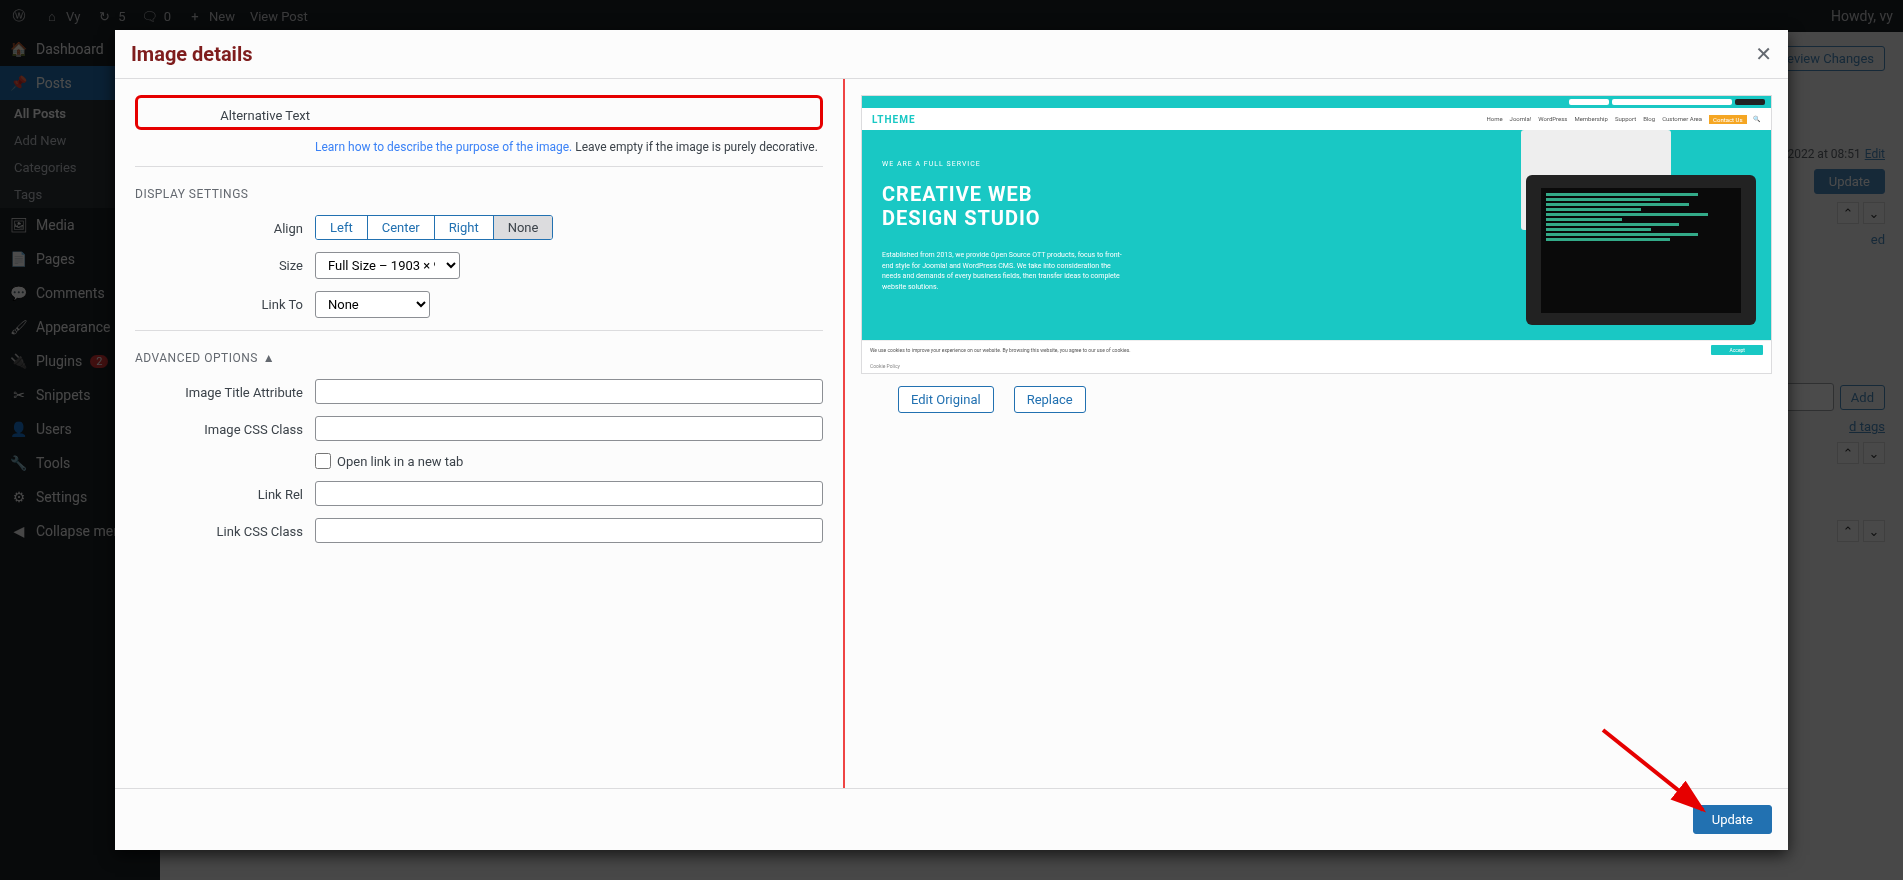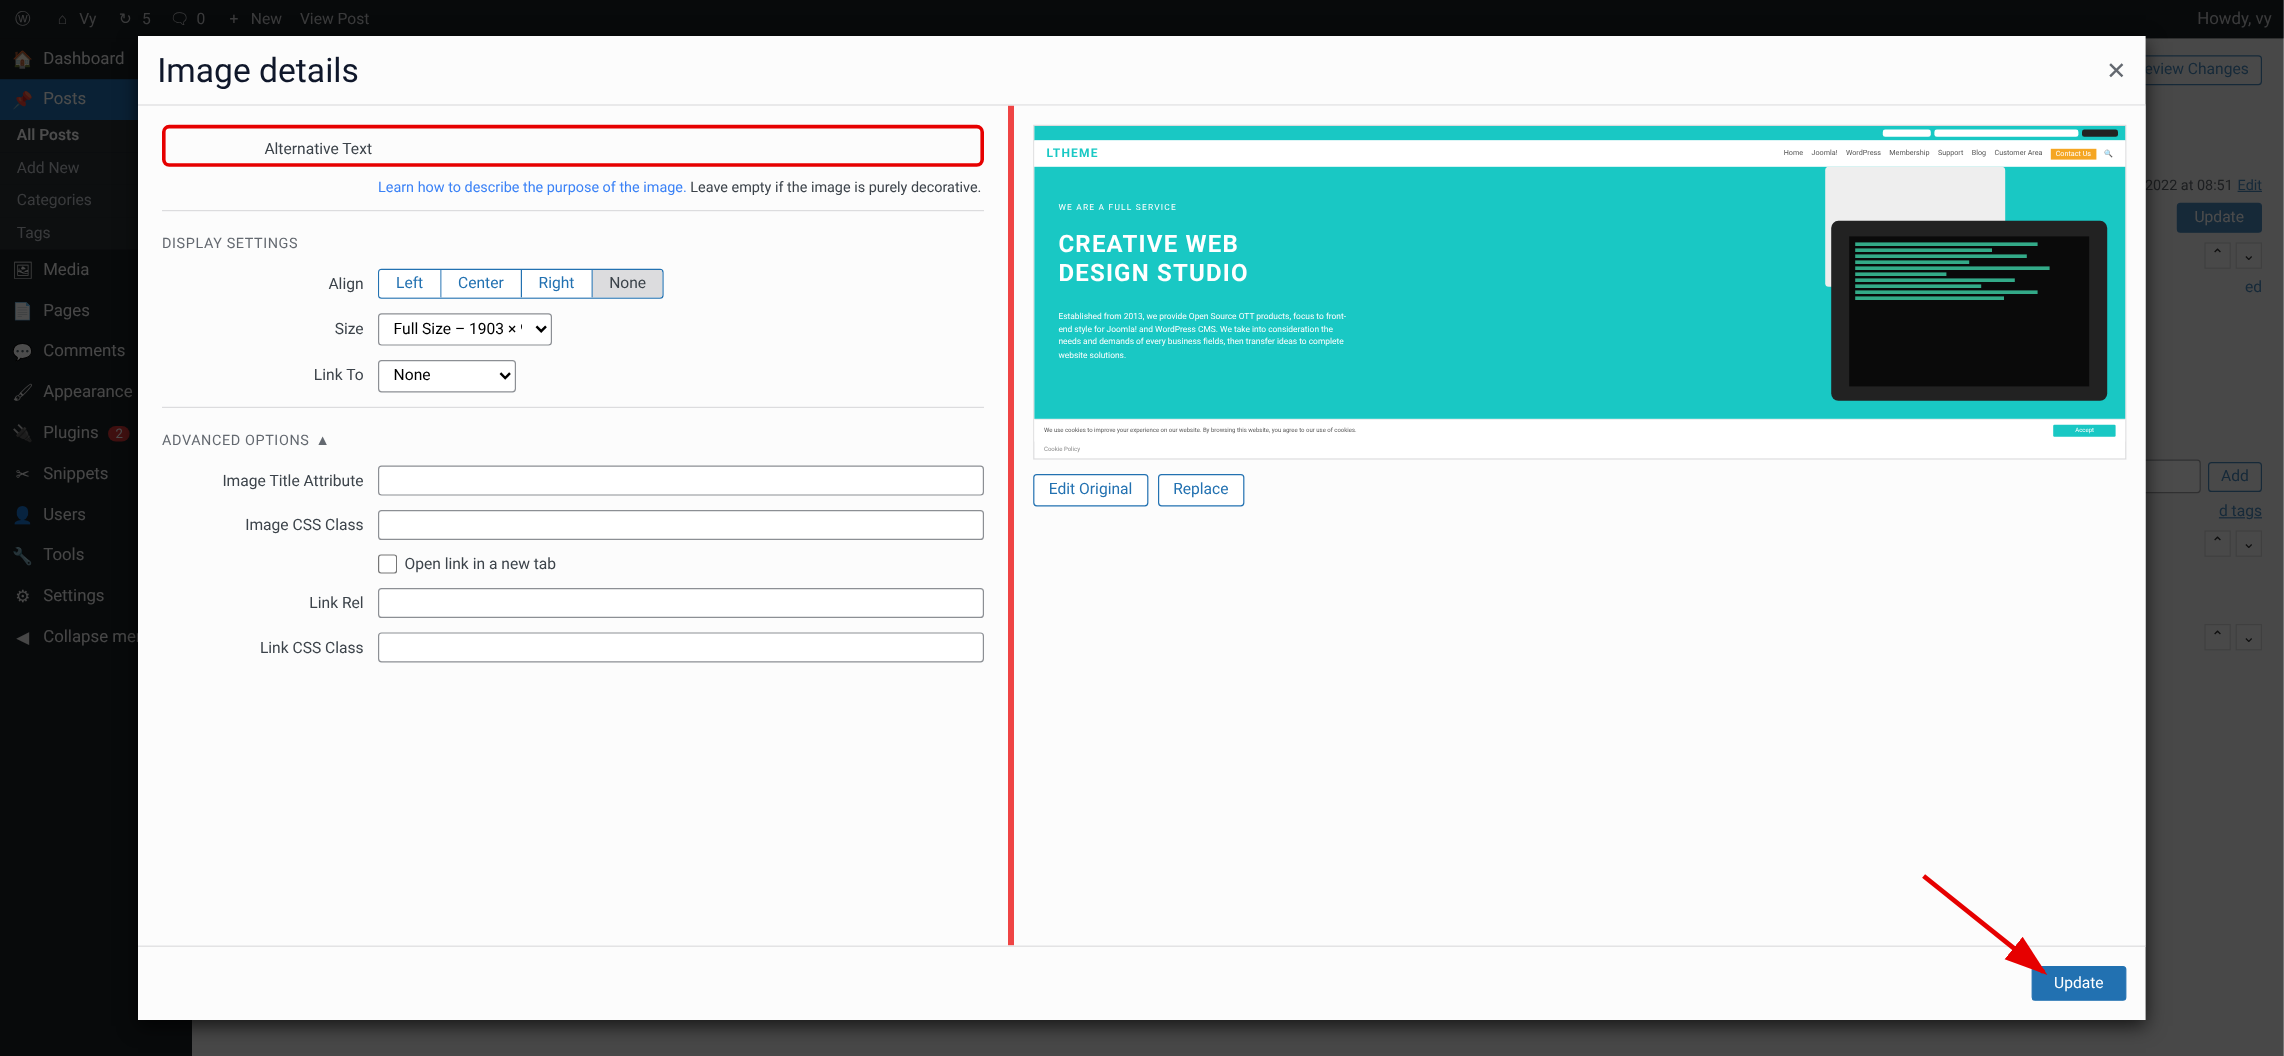--- a/index.html
+++ b/index.html
@@ -24,24 +24,24 @@
 .behind-right-col { position: absolute; right: 18px; top: 0; width: 280px; display: flex; flex-direction: column; gap: 8px; opacity: 0.8; }
 .btn-outline { border: 1px solid #2271b1; color: #2271b1; background: #f6f7f7; padding: 4px 10px; border-radius: 3px; font-size: 13px; cursor: pointer; }
 .btn-primary-wp { background: #2271b1; color: #fff; border: 1px solid #2271b1; padding: 4px 14px; border-radius: 3px; font-size: 13px; cursor: pointer; }
 
 
 .overlay { position: absolute; inset: 0; background: rgba(0,0,0,0.7); }
 
 
 .modal { position: absolute; top: 30px; left: 115px; right: 115px; bottom: 30px; background: #fcfcfc; box-shadow: 0 5px 15px rgba(0,0,0,0.7); display: flex; flex-direction: column; }
 .modal-header { padding: 12px 16px; border-bottom: 1px solid #dcdcde; display: flex; justify-content: space-between; align-items: center; }
-.modal-title { font-size: 28px; font-weight: 400; color: #0f172a; }
+.modal-title { font-size: 20px; font-weight: 700; color: #7f1d1d; }
 .modal-close { font-size: 20px; color: #646970; cursor: pointer; }
 .modal-body { flex: 1; display: flex; overflow: hidden; }
-.modal-left { flex: 0 0 730px; padding: 16px 20px; border-right: 5px solid #ef4444; overflow-y: auto; }
+.modal-left { flex: 0 0 730px; padding: 16px 20px; border-right: 2px solid #ef4444; overflow-y: auto; }
 .modal-right { flex: 1; padding: 16px; background: #fcfcfc; }
 .modal-footer { border-top: 1px solid #dcdcde; padding: 16px; display: flex; justify-content: flex-end; }
 
 
 .form-row { display: flex; align-items: flex-start; margin-bottom: 12px; }
 .form-label { width: 180px; text-align: right; padding-right: 12px; padding-top: 6px; color: #3c434a; font-size: 13px; }
 .form-control { flex: 1; }
 .form-control input[type="text"], .form-control textarea, .form-control select { width: 100%; max-width: 520px; border: 1px solid #8c8f94; border-radius: 3px; padding: 4px 8px; font-size: 13px; background: #fff; }
 .form-control textarea { height: 42px; resize: vertical; }
 .form-control select { width: 145px; }
@@ -76,21 +76,21 @@
 .preview-hero-right { flex:0 0 260px; position:relative; }
 .laptop { position:absolute; right:-5px; bottom:-5px; width:230px; height:150px; background:#222; border-radius:6px; display:flex; align-items:center; justify-content:center; }
 .laptop-screen { width:200px; height:125px; background:#0a0a0a; display:flex; flex-direction:column; padding:5px; gap:2px; }
 .code-line { height:3px; background:#3a8; width:80%; }
 .monitor { position:absolute; right:80px; top:-20px; width:150px; height:100px; background:#eee; border-radius:3px; }
 
 .preview-cookie { background:#fff; padding: 4px 8px; display:flex; justify-content:space-between; align-items:center; font-size:5px; color:#555; border-top:1px solid #eee; }
 .cookie-btn { background:#19c8c4; color:#fff; padding:2px 18px; font-size:5px; border-radius:1px; }
 .preview-footer-links { font-size:5px; color:#888; padding:4px 8px; }
 
-.preview-actions { display:flex; gap:8px; }
+.preview-actions { display:flex; gap:20px;margin-left:37px; }
 .preview-actions button { border:1px solid #2271b1; background:#fff; color:#2271b1; padding:5px 12px; border-radius:3px; font-size:13px; cursor:pointer; }
 
 
 .arrow-annot { position: absolute; right: 70px; bottom: 25px; width: 120px; height: 100px; pointer-events: none; }
 
 .chevrons { display:flex; gap:4px; }
 .chev-box { width:22px; height:22px; border:1px solid #ccc; display:flex; align-items:center; justify-content:center; background:#f6f7f7; }
 
 .checkbox-row { display:flex; align-items:center; gap:6px; font-size:13px; color:#3c434a; }
 .checkbox-row input { width:16px; height:16px; }

